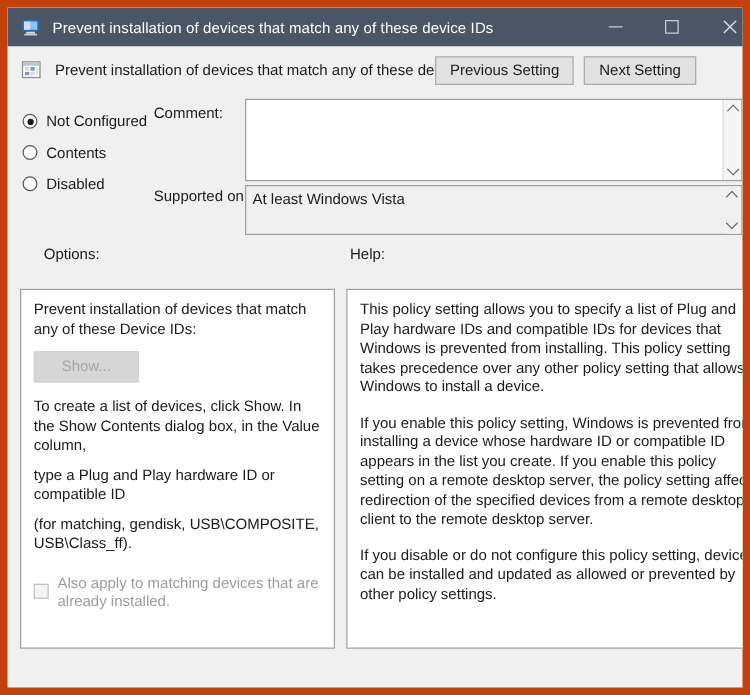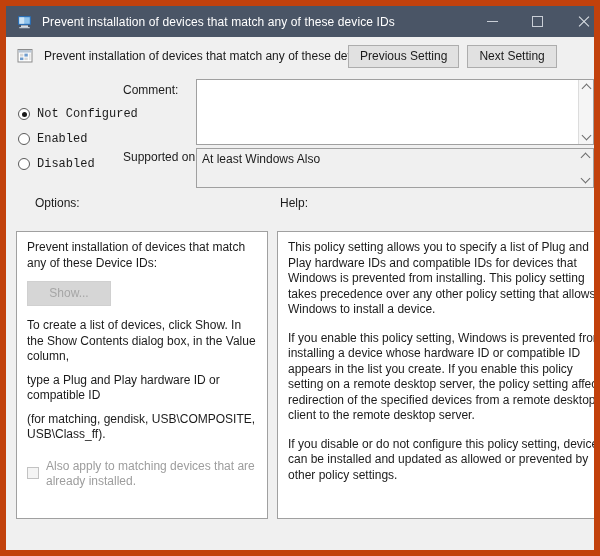--- a/index.html
+++ b/index.html
@@ -128,23 +128,22 @@
     line-height: 21px;
     text-align: center;
     white-space: nowrap;
     cursor: default;
   }
 
   
   .radios {
     position: absolute;
     left: 12px;
-    top: 96px;
+    top: 79px;
     width: 110px;
-    font-family: Liberation Mono, monospace;
   }
   .radio-row {
     display: flex;
     align-items: center;
     height: 24px;
     margin-bottom: 1px;
   }
   .radio {
     width: 12px; height: 12px;
     border-radius: 50%;
@@ -371,21 +370,21 @@
     <div class="btn">Next Setting</div>
   </div>
 
   <div class="radios">
     <div class="radio-row">
       <span class="radio checked"></span>
       <span class="radio-label">Not Configured</span>
     </div>
     <div class="radio-row">
       <span class="radio"></span>
-      <span class="radio-label">Enabled</span>
+      <span class="radio-label">Contents</span>
     </div>
     <div class="radio-row">
       <span class="radio"></span>
       <span class="radio-label">Disabled</span>
     </div>
   </div>
 
   <div class="field-label" id="comment-label">Comment:</div>
   <div class="textbox" id="comment-box">
     <div class="tb-text"></div>
@@ -394,21 +393,21 @@
           <span class="chev up"></span>
         </span>
       <span class="arrow-down">
           <span class="chev down"></span>
         </span>
     </div>
   </div>
 
   <div class="field-label" id="supported-label">Supported on:</div>
   <div class="textbox" id="supported-box">
-    <div class="tb-text">At least Windows Also</div>
+    <div class="tb-text">At least Windows Vista</div>
     <div class="vscroll plain">
       <span class="arrow-up">
           <span class="chev up"></span>
         </span>
       <span class="arrow-down">
           <span class="chev down"></span>
         </span>
     </div>
   </div>
 

